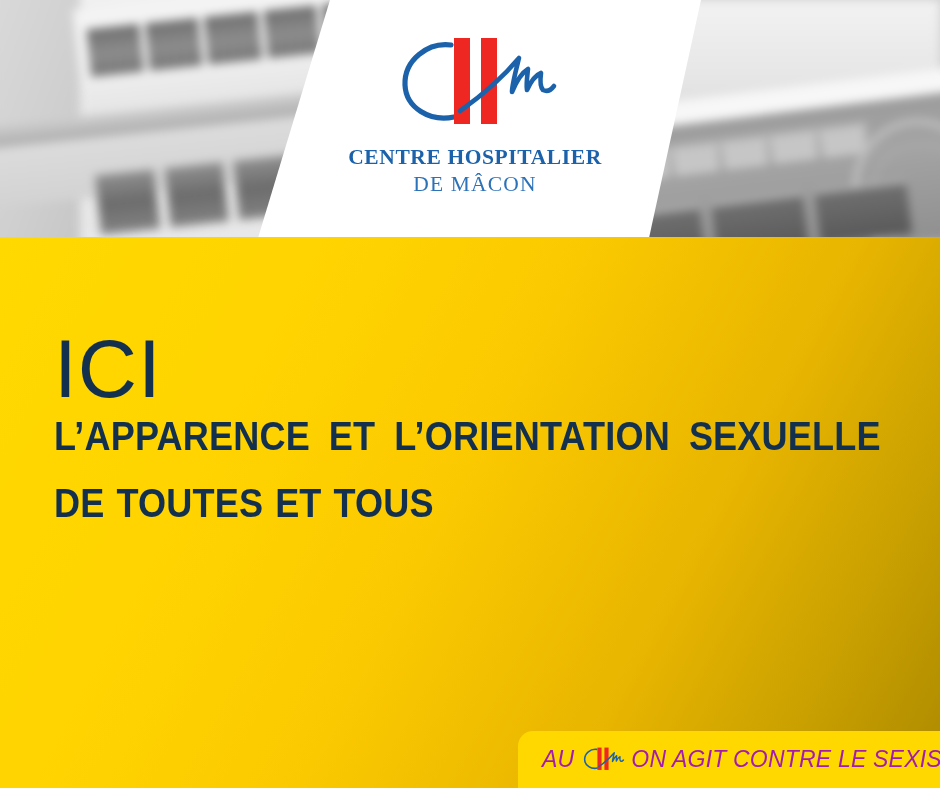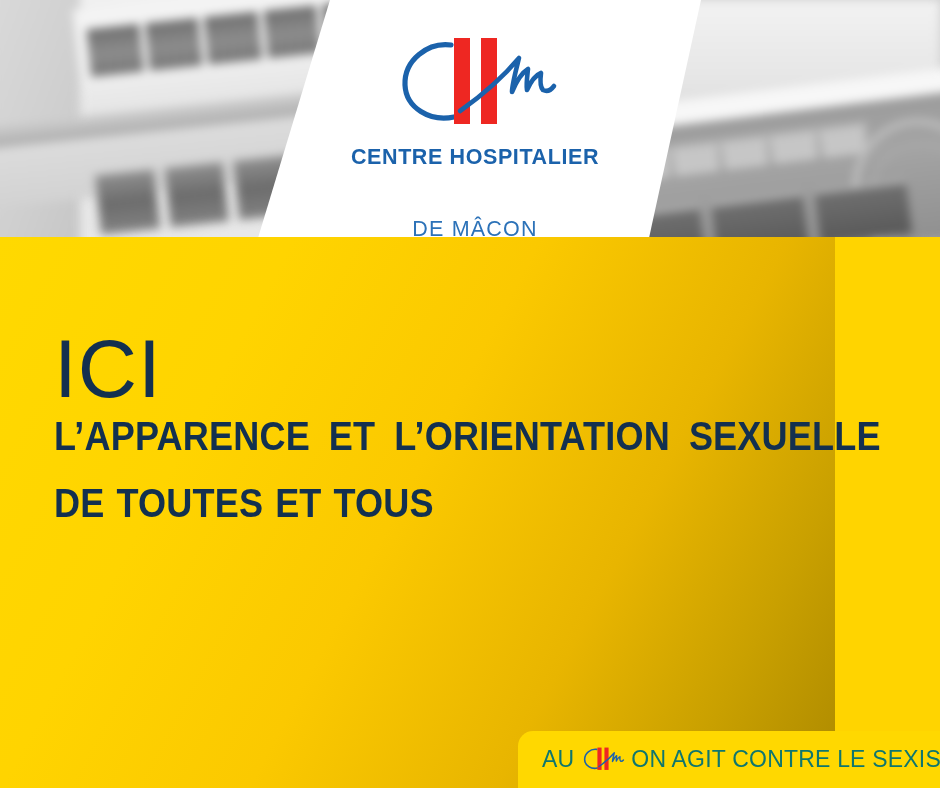--- a/index.html
+++ b/index.html
@@ -19,20 +19,21 @@
     background: #ffd400;
   }
 
   
   .photo-band {
     position: absolute;
     left: 0; top: 0;
     width: 940px; height: 237px;
     overflow: hidden;
     background: #e5e5e5;
+    font-family: Liberation Serif, serif;
   }
 
   
   .photo-left {
     position: absolute;
     left: 0; top: 0;
     width: 340px; height: 237px;
     overflow: hidden;
     background:
       linear-gradient(178deg, rgba(120,120,120,0.0) 0%, rgba(120,120,120,0.0) 100%),
@@ -185,28 +186,27 @@
     line-height: 1.1;
     white-space: nowrap;
   }
   .logo-line2 {
     font-size: 21.5px;
     font-weight: normal;
     letter-spacing: 1.2px;
     color: #2c72b8;
     line-height: 1.35;
     white-space: nowrap;
-    margin-top: 45px;
   }
 
   
   .body-yellow {
     position: absolute;
     left: 0; top: 237px;
-    width: 835px; height: 551px;
+    width: 940px; height: 551px;
     background:
       linear-gradient(118deg,
         #ffd900 0%,
         #ffd400 26%,
         #fbc900 48%,
         #e8b500 70%,
         #c9a000 86%,
         #ad8a00 100%);
   }
 
@@ -252,24 +252,25 @@
     width: 422px; height: 57px;
     background: #ffd800;
     border-top-left-radius: 15px;
     display: flex;
     align-items: center;
     padding-left: 24px;
     box-sizing: border-box;
   }
   .bb-text {
     font-size: 23px;
-    color: #0f766e;
+    color: #a21caf;
     letter-spacing: 0.2px;
     white-space: nowrap;
     line-height: 1;
+    font-style: italic;
   }
   .bb-logo {
     width: 46px; height: 26px;
     margin: 0 5px 0 6px;
     display: inline-block;
     vertical-align: middle;
     position: relative;
     top: -1px;
   }
   .bb-row { display: flex; align-items: center; }

